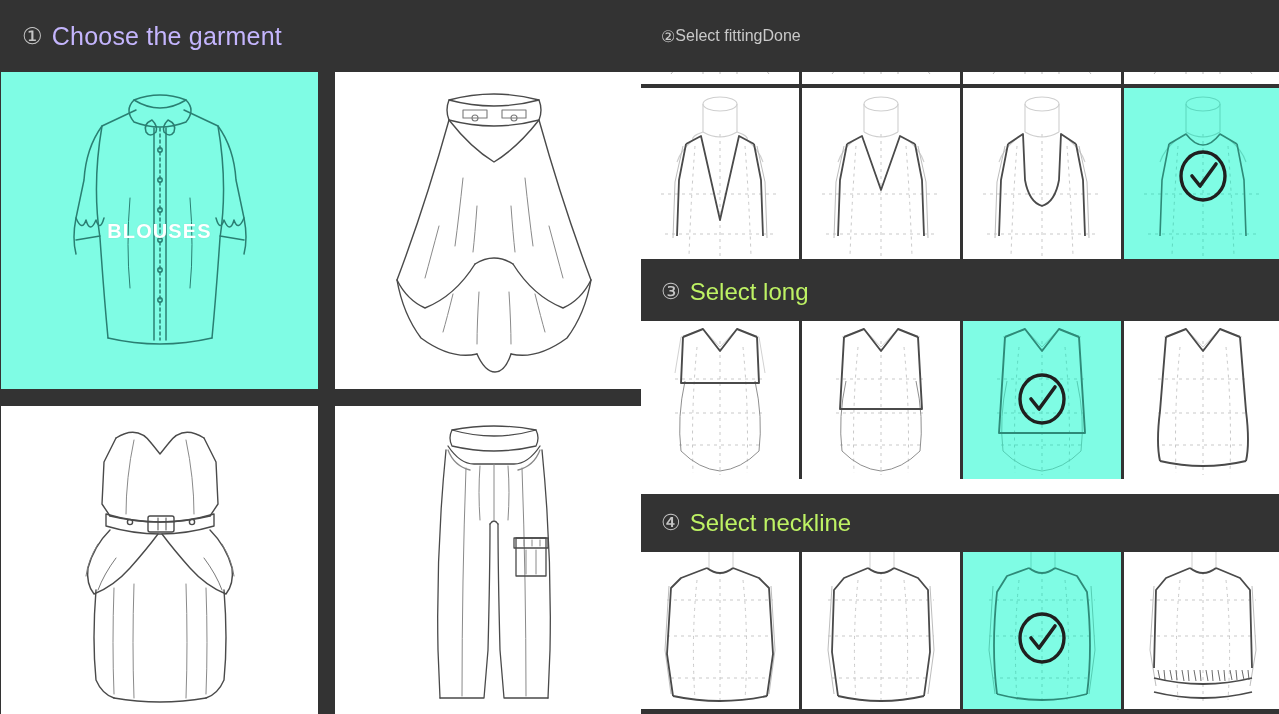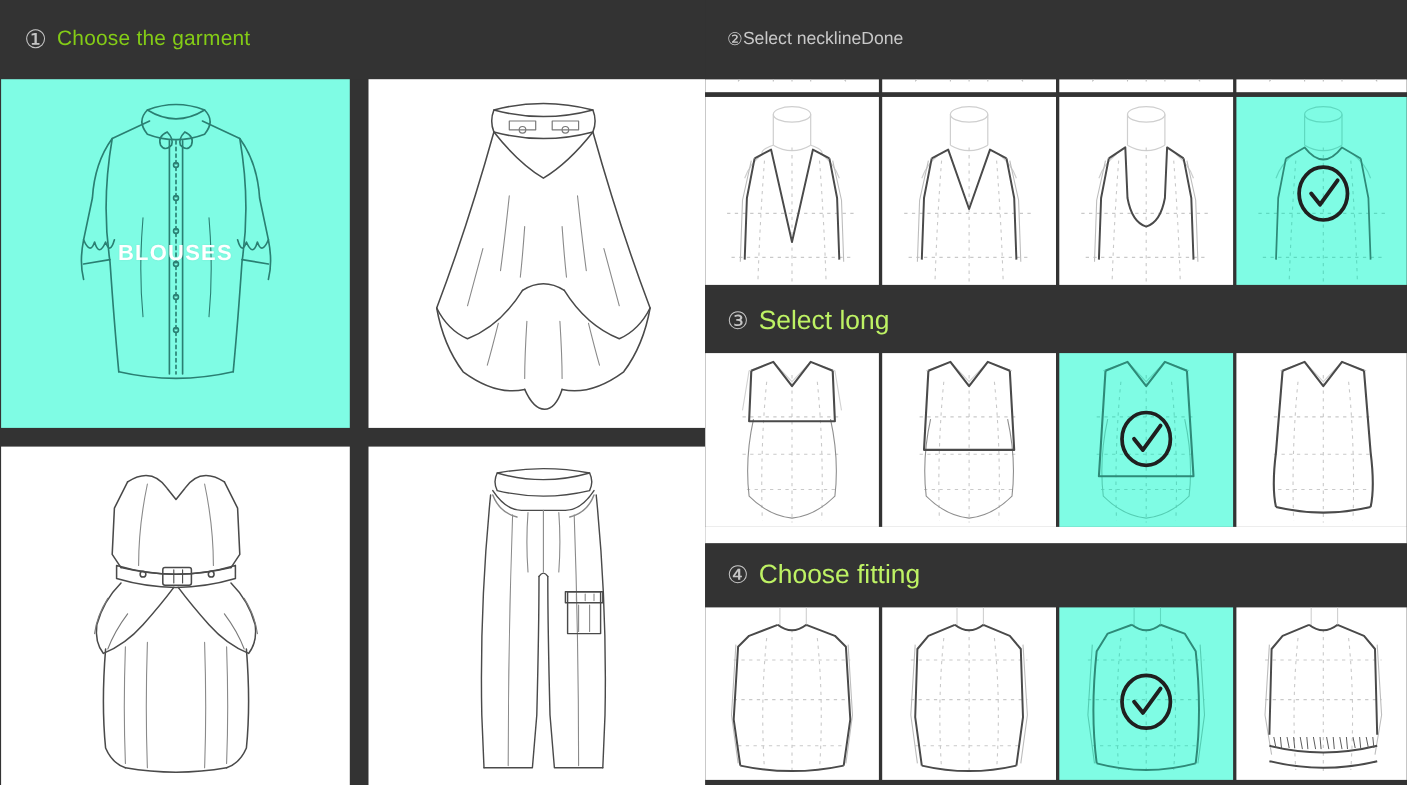--- a/index.html
+++ b/index.html
@@ -14,21 +14,21 @@
   
   .left-panel { width: 641px; height: 714px; background: #333333; position: relative; }
   .panel-header {
     height: 72px; background: #333333; display: flex; align-items: center;
     padding: 0 22px; color: #c9c9c9; letter-spacing: .2px;
   }
   .panel-header .step-num {
     display: inline-flex; align-items: center; justify-content: center;
     font-size: 23px; margin-right: 9px; color: #c5c5c5; line-height: 1;
   }
-  .panel-header .title { font-size: 19px; font-weight: 400; color: #84cc16; text-align: right; }
+  .panel-header .title { font-size: 25px; font-weight: 400; color: #c4b5fd; text-align: right; }
 
   .garment-grid {
     width: 641px; height: 642px; padding: 0 0 0 0;
     display: grid; grid-template-columns: 321px 321px; grid-template-rows: 320px 322px;
     gap: 12px;
   }
   .garment-cell { padding: 1px; }
   .garment-cell:nth-child(1) { padding: 0 3px 3px 1px; }
   .garment-cell:nth-child(2) { padding: 0 1px 3px 2px; }
   .garment-cell:nth-child(3) { padding: 2px 3px 2px 1px; }
@@ -251,21 +251,21 @@
         </div>
       </div>
 
     </div>
   </div>
 
   <div class="right-panel">
 
     <div class="rp-header">
       <span class="step-num">②</span>
-      <span class="title">Select neckline</span>
+      <span class="title">Select fitting</span>
       <span class="done">Done</span>
     </div>
 
     <div class="opt-row row-clipped">
       <div class="opt-tile">
         <svg width="158" height="160" viewBox="0 0 158 160" style="margin-top:-148px">
           <g fill="none" stroke="#bdbdbd" stroke-width="1">
             <path d="M30 150 L44 132 M128 150 L114 132"></path>
             <path d="M62 150 v-18 M79 150 v-18 M96 150 v-18" stroke-dasharray="3 3"></path>
           </g>
@@ -508,21 +508,21 @@
           </g>
         </svg>
       </div>
 
     </div>
 
     <div class="gap-white"></div>
 
     <div class="rp-section-header">
       <span class="step-num">④</span>
-      <span class="title">Choose fitting</span>
+      <span class="title">Select neckline</span>
     </div>
 
     <div class="opt-row row-fit">
 
       <div class="opt-tile">
         <svg width="158" height="157" viewBox="0 0 158 157">
           <g fill="none" stroke="#cfcfcf" stroke-width="1">
             <path d="M68 0 v18 M92 0 v18"></path>
           </g>
           <g fill="none" stroke="#c9c9c9" stroke-width="1" stroke-dasharray="3 4">

